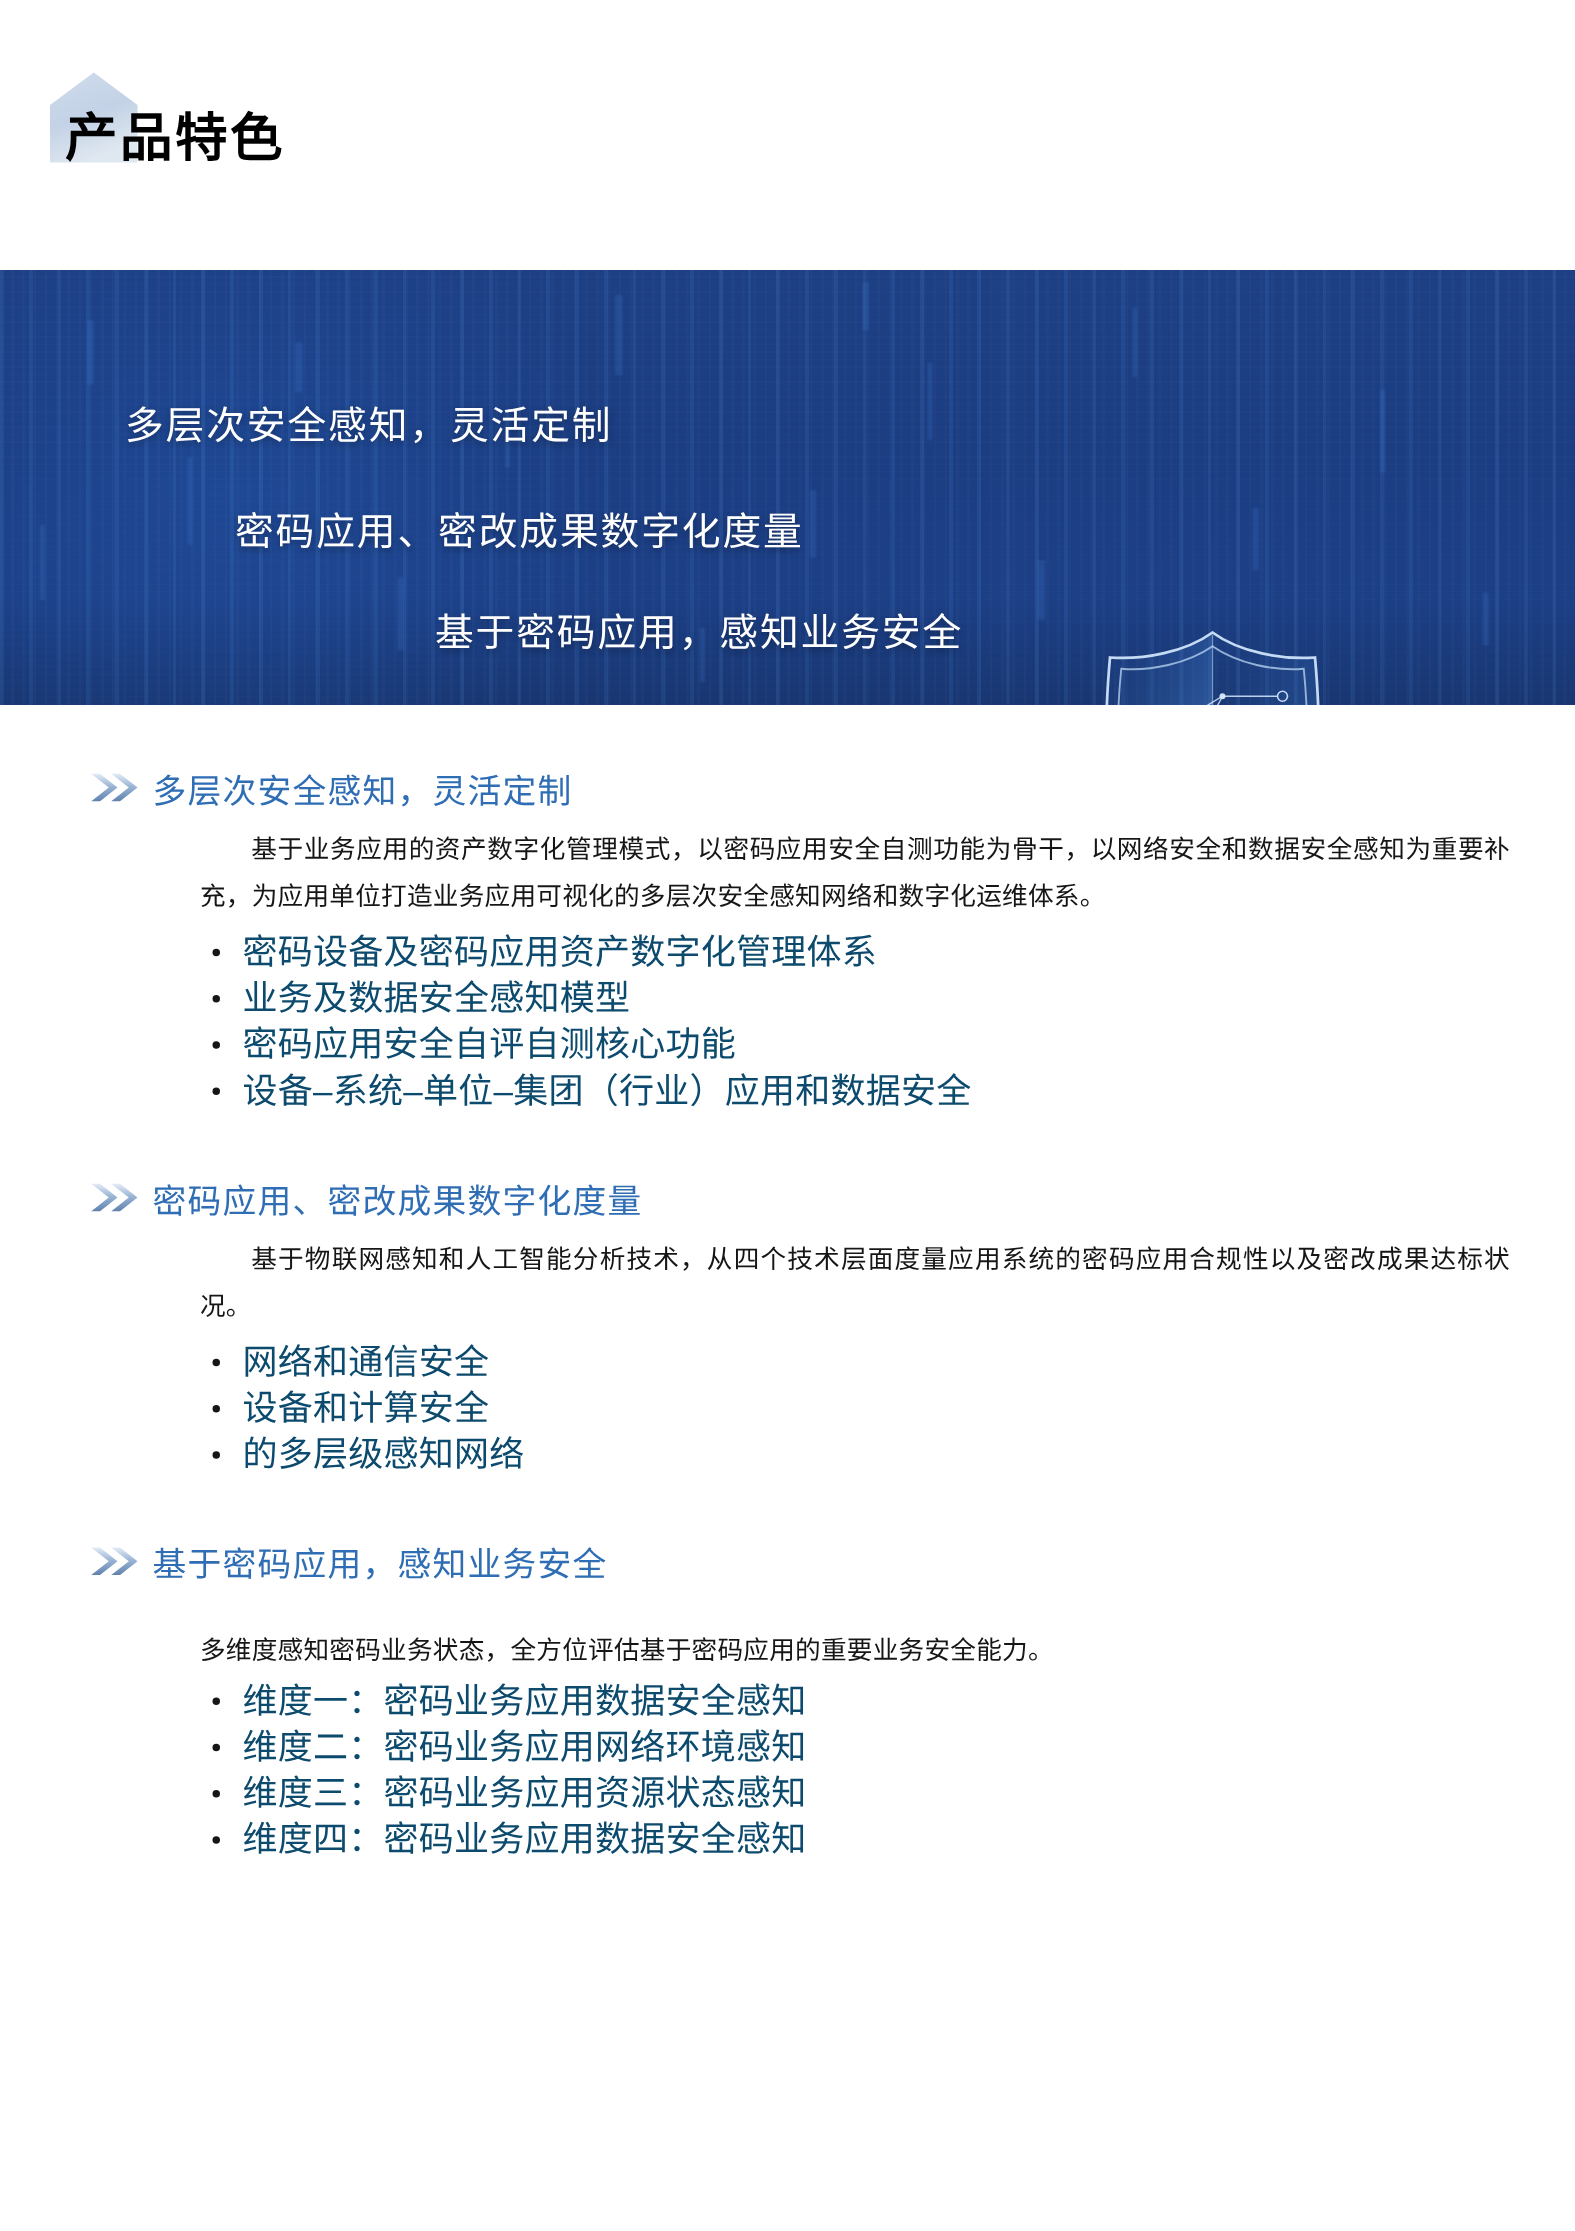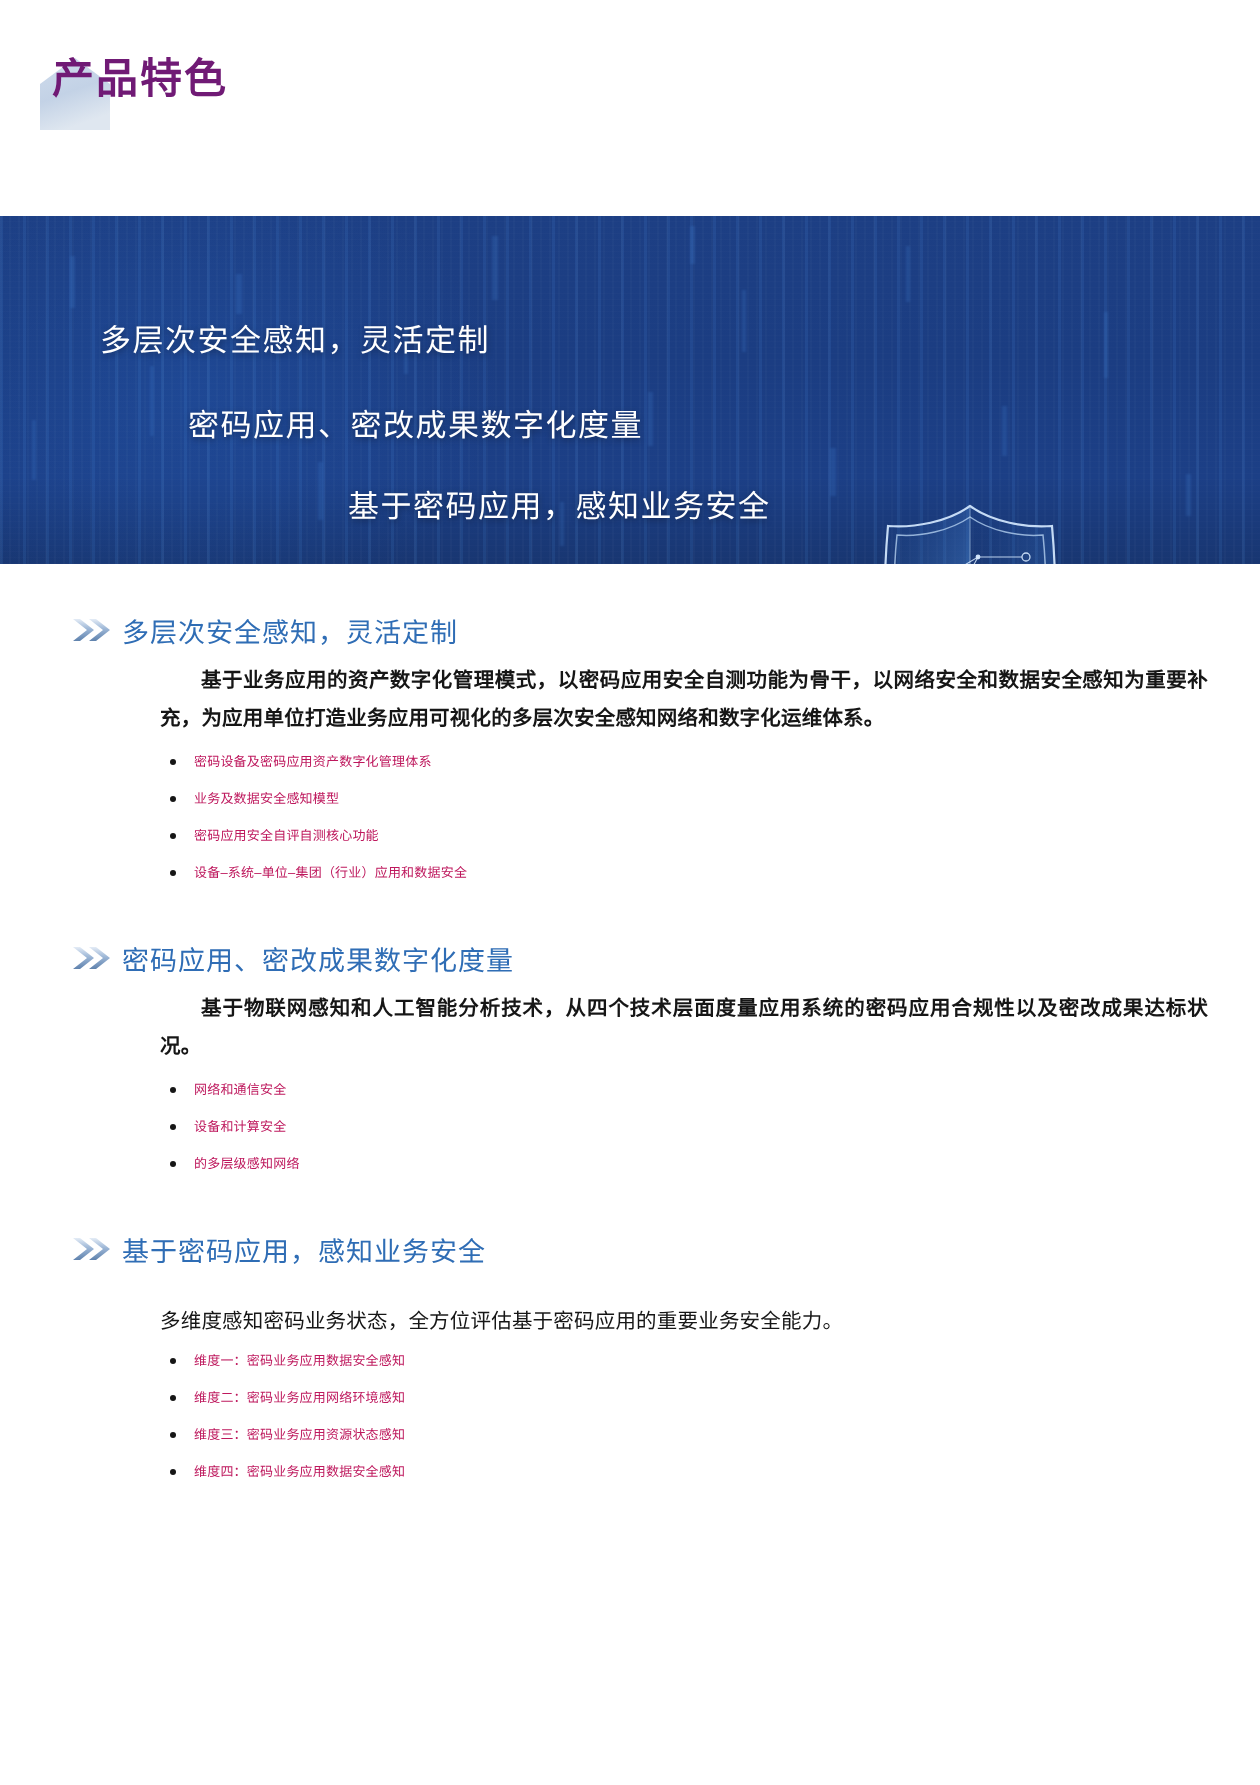--- a/index.html
+++ b/index.html
@@ -33,25 +33,25 @@
     height: 76px;
   }
   .title-badge .pent {
     width: 100%;
     height: 100%;
     display: block;
   }
   .page-title {
     position: absolute;
     left: 52px;
-    top: 48px;
+    top: 80px;
     font-size: 42px;
     font-weight: 700;
     letter-spacing: 2px;
-    color: #701a75;
+    color: #000000;
     line-height: 62px;
     white-space: nowrap;
   }
 
   
   .hero {
     position: absolute;
     left: 0;
     top: 216px;
     width: 1260px;
@@ -149,31 +149,31 @@
   }
   .section-body {
     margin: 6px 0 0 0;
     padding: 0 52px 0 160px;
     font-size: 20.5px;
     line-height: 38px;
     color: #161616;
     text-align: justify;
     letter-spacing: .2px;
   }
-  .section-body.indent { text-indent: 2em; font-weight: bold; }
+  .section-body.indent { text-indent: 2em; }
   .bullets {
     list-style: none;
     margin: 6px 0 0 0;
     padding: 0 0 0 168px;
   }
   .bullets li {
     position: relative;
-    font-size: 13px;
+    font-size: 28px;
     line-height: 37px;
-    color: #be185d;
+    color: #0c4a6e;
     padding-left: 26px;
     letter-spacing: .2px;
   }
   .bullets li .dot {
     position: absolute;
     left: 2px;
     top: 16px;
     width: 6px;
     height: 6px;
     border-radius: 50%;

